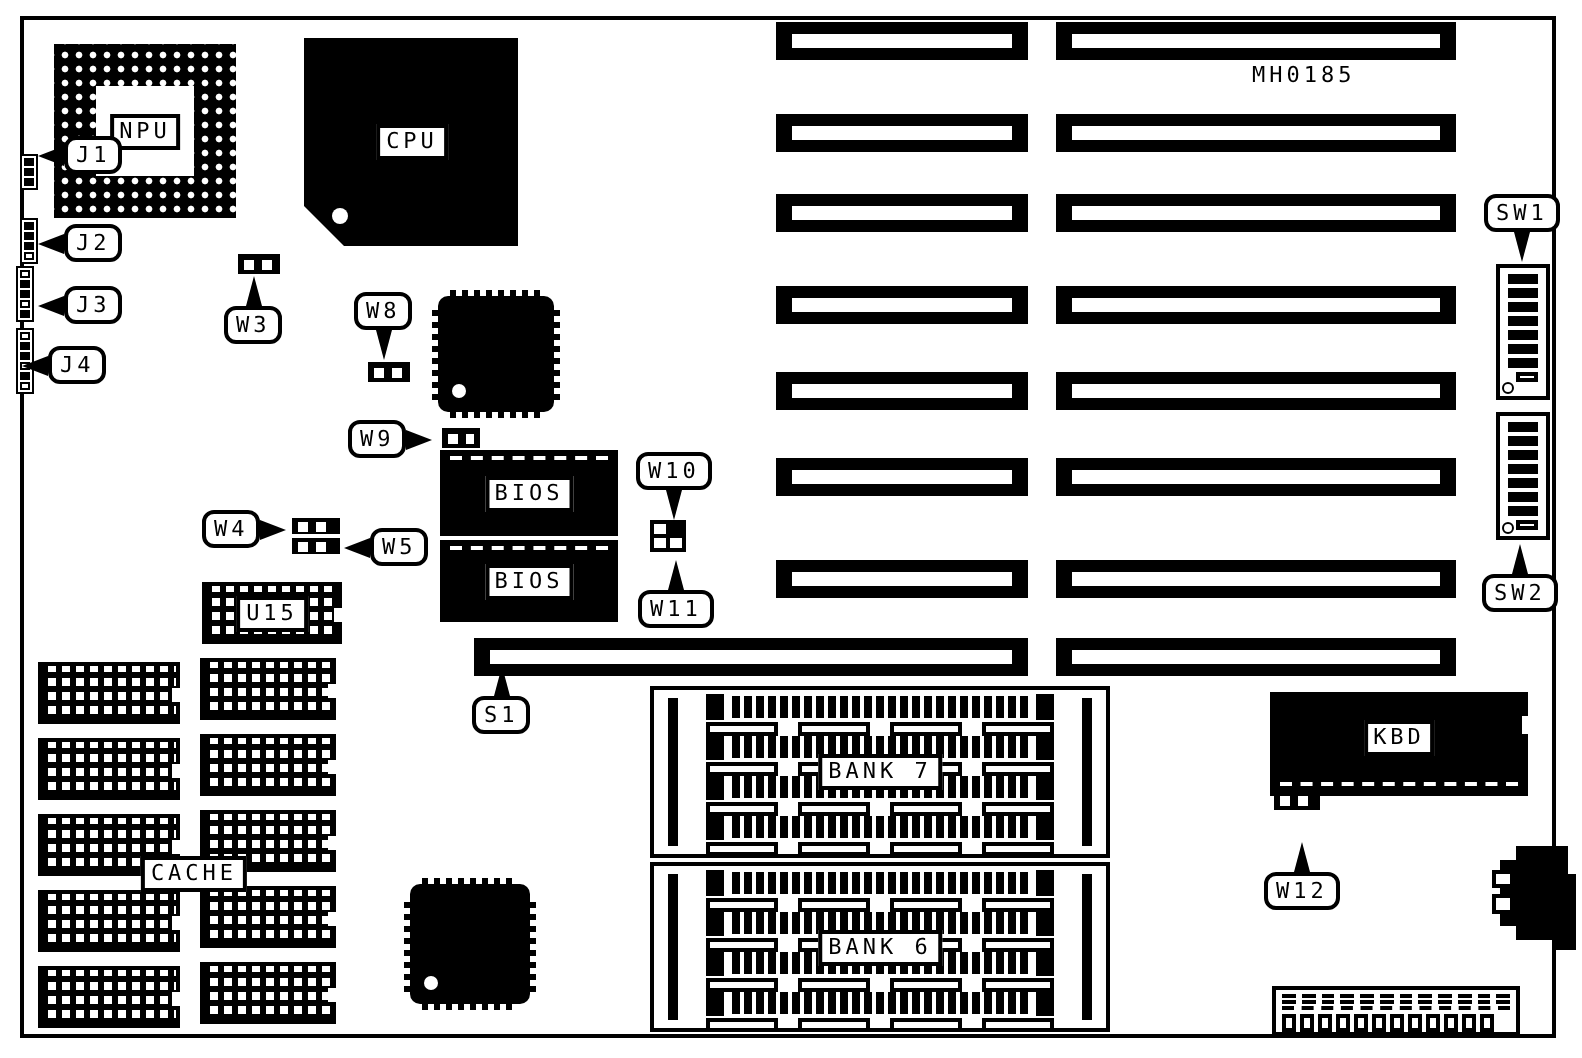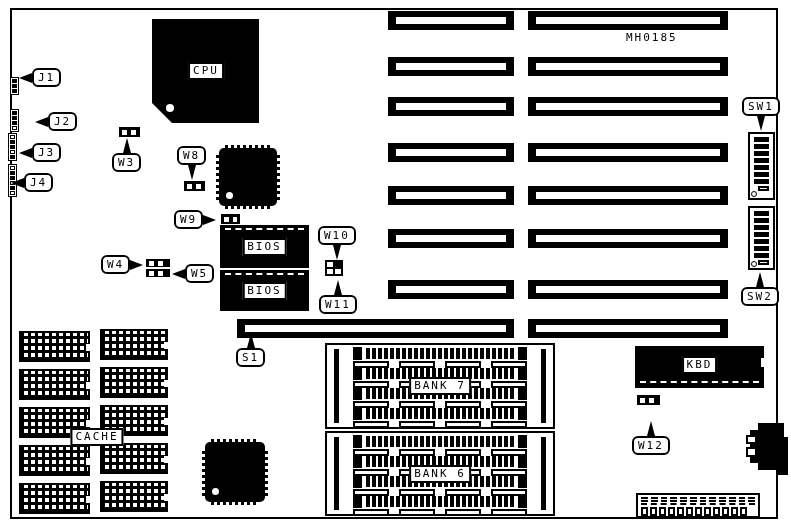--- a/index.html
+++ b/index.html
@@ -116,20 +116,24 @@
 
   .din { position:absolute; background:#000; }
   .dinsock { position:absolute; box-sizing:border-box; border:2px solid #000; background:#fff; width:11px; }
 </style>
 </head>
 <body>
 
 <div id="canvas">
   <div class="frame"></div>
 
+  <div class="pga" style="left:27px;top:22px;width:91px;height:87px">
+    <div class="pga-center"></div>
+    <span class="chiplabel">NPU</span>
+  </div>
 
   <div class="cpu" style="left:152px;top:19px;width:107px;height:104px"></div>
   <div class="dot" style="left:166px;top:104px"></div>
   <span class="chiplabel" style="left:206px;top:71px">CPU</span>
 
   <div class="jconn" style="left:10px;top:77px">
       <i></i>
       <i></i>
       <i></i>
     </div>
@@ -152,21 +156,21 @@
       <i></i>
       <i class="o"></i>
       <i></i>
       <i class="o"></i>
     </div>
 
   <div class="callout" style="left:32px;top:68px">
     <span class="cbox">J1</span>
     <i class="ptr ptr-left"></i>
   </div>
-  <div class="callout" style="left:48px;top:112px">
+  <div class="callout" style="left:32px;top:112px">
     <span class="cbox">J2</span>
     <i class="ptr ptr-left"></i>
   </div>
   <div class="callout" style="left:32px;top:143px">
     <span class="cbox">J3</span>
     <i class="ptr ptr-left"></i>
   </div>
   <div class="callout" style="left:24px;top:173px">
     <span class="cbox">J4</span>
     <i class="ptr ptr-left"></i>
@@ -244,20 +248,23 @@
     <div class="jmp" style="position:static;width:24px;height:8px">
         <i></i>
         <i></i>
       </div>
   </div>
   <div class="callout" style="left:185px;top:264px">
     <span class="cbox">W5</span>
     <i class="ptr ptr-left"></i>
   </div>
 
+  <div class="sockchip abs" style="left:101px;top:291px;width:70px;height:31px">
+    <span class="chiplabel">U15</span>
+  </div>
 
   <div class="cachecol" style="left:19px;top:331px">
     <div class="sockchip" style="width:71px;height:31px"></div>
   <div class="sockchip" style="width:71px;height:31px"></div>
       <div class="sockchip" style="width:71px;height:31px"></div>
       <div class="sockchip" style="width:71px;height:31px"></div>
       <div class="sockchip" style="width:71px;height:31px"></div>
     </div>
   <div class="cachecol" style="left:100px;top:329px">
     <div class="sockchip" style="width:68px;height:31px"></div>
@@ -416,21 +423,21 @@
 
   <div class="qfp" style="left:202px;top:439px;width:66px;height:66px">
     <i class="qt top"></i>
       <i class="qt bot"></i>
       <i class="qv l"></i>
       <i class="qv r"></i>
     <div class="qfp-body"></div>
       <i class="qdot"></i>
   </div>
 
-  <div class="blackchip" style="left:635px;top:346px;width:129px;height:42px">
+  <div class="blackchip" style="left:635px;top:346px;width:129px;height:52px">
     <i class="dashline" style="bottom:5px"></i>
     <i class="notch" style="top:12px"></i>
     <span class="chiplabel" style="top:45%">KBD</span>
   </div>
 
   <div class="jmp" style="left:637px;top:395px;width:23px">
       <i></i>
       <i></i>
     </div>
   <div class="callout" style="left:632px;top:436px">

